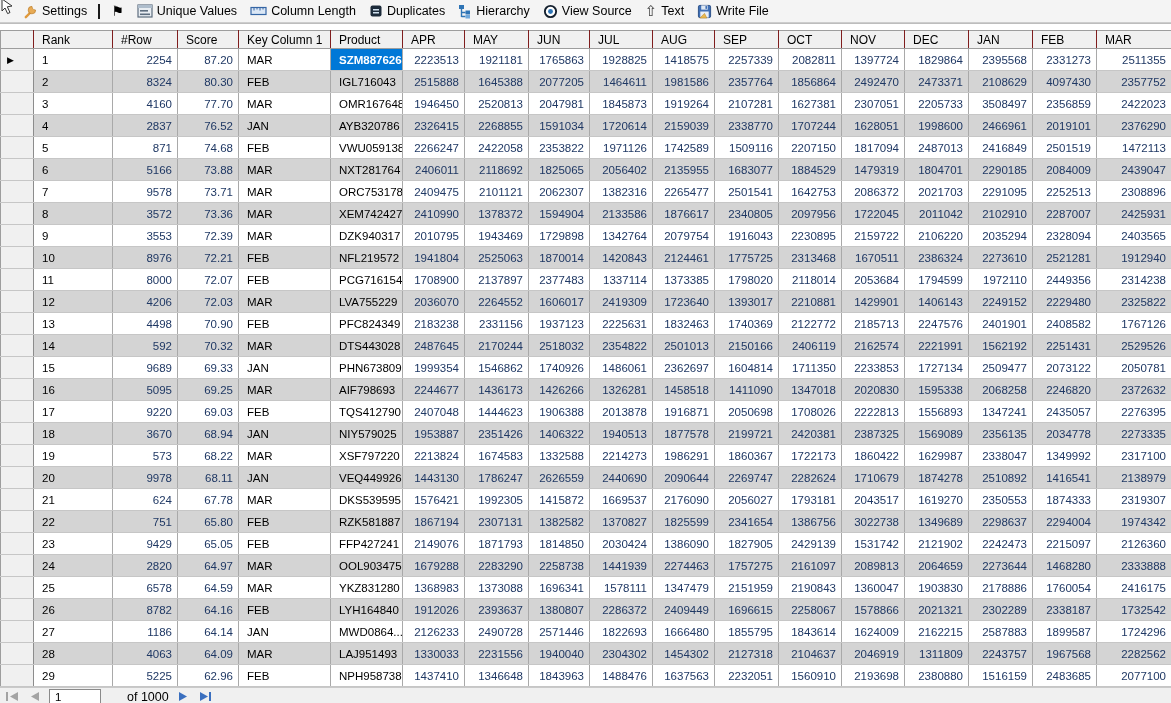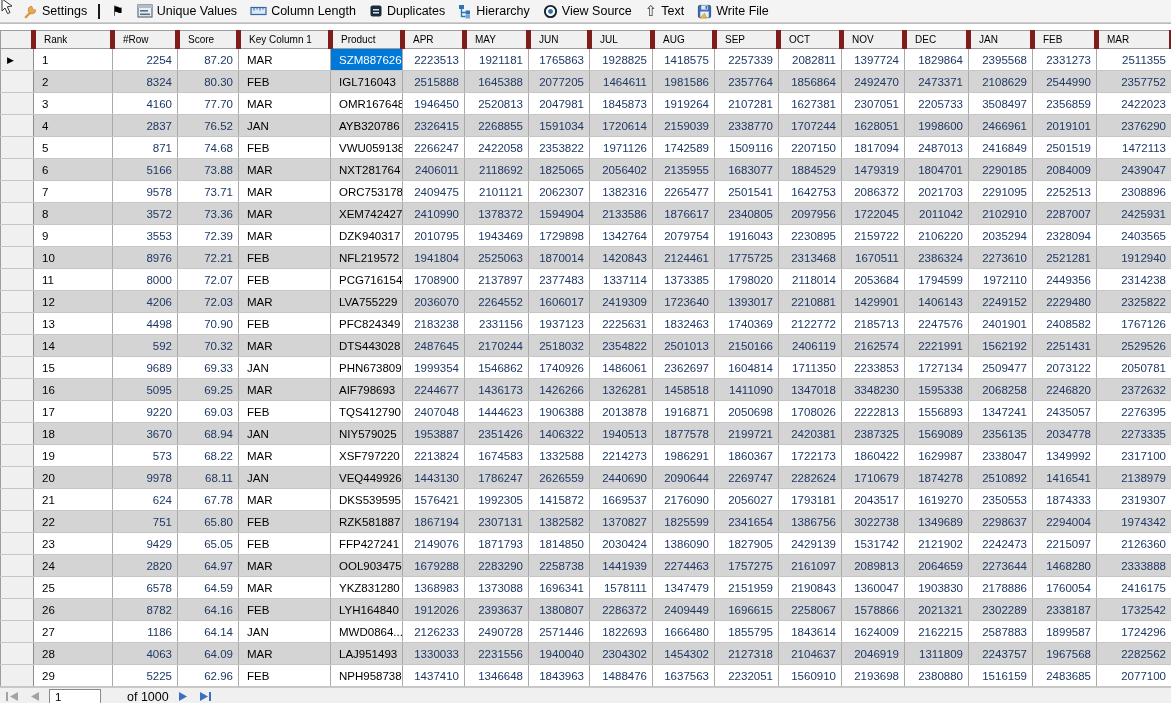--- a/index.html
+++ b/index.html
@@ -12,32 +12,32 @@
     display:flex; align-items:center; gap:7px; padding:0 0 0 20px; flex:0 0 auto; }
   .tb-item { display:flex; align-items:center; gap:4px; font-size:12.5px; padding:1px 3px; cursor:default; }
   .tb-item svg { display:block; }
   .tb-sep { width:2px; height:15px; background:#1a1a1a; margin:0 1px; }
   .glyph-icon { font-family:"DejaVu Sans",sans-serif; font-size:14px; line-height:14px; }
   .mouse-cursor { position:absolute; left:0; top:-2px; z-index:10; pointer-events:none; }
 
   
   .grid-wrap { flex:1 1 auto; background:#fff; border-top:1px solid #bdbdbd; padding-top:6px; }
   table.grid { border-collapse:collapse; table-layout:fixed; width:1171px; }
-  table.grid th { height:18px; background:#f0f0f0; font-weight:normal; font-size:10px;
-    text-align:left; padding:0 0 0 8px; border-right:5px solid #7f1d1d; border-top:1px solid #9d9d9d;
+  table.grid th { height:18px; background:#f0f0f0; font-weight:normal; font-size:12px;
+    text-align:left; padding:0 0 0 8px; border-right:1px solid #7f1d1d; border-top:1px solid #9d9d9d;
     border-bottom:1px solid #9d9d9d; white-space:nowrap; overflow:hidden; }
   table.grid th.rowsel-h { border-left:1px solid #9d9d9d; }
   table.grid td { height:22px; border-right:1px solid #a9a9a9; border-bottom:1px solid #c6c6c6;
     white-space:nowrap; overflow:hidden; font-size:11.5px; }
   table.grid tbody tr:nth-child(even) td { background:#d4d4d4; }
   table.grid td.rowsel { background:#f0f0f0 !important; border-left:1px solid #9d9d9d;
     border-right:1px solid #8c8c8c; text-align:left; padding-left:6px; color:#000; font-size:9px; }
   td.txt { text-align:left; padding-left:8px; color:#000; }
   td.num { text-align:right; padding-right:5px; color:#1f3864; }
-  td.selected { background:#0078d7 !important; color:#fff !important; }
+  td.selected { background:#0078d7 !important; color:#fff !important;font-weight:bold; }
 
   
   .pager { height:18px; background:#f0f0f0; border-top:1px solid #c9c9c9;
     display:flex; align-items:center; gap:8px; padding-left:5px; flex:0 0 auto; font-size:12.5px; }
   .pager .btn { display:flex; align-items:center; cursor:default; }
   .page-input { width:52px; height:15px; background:#fff; border:1px solid #8a8a8a;
     font-size:11.5px; padding:0 0 0 5px; font-family:inherit; }
   .of-label { color:#000;text-align:right; }
 </style>
 </head>
@@ -202,21 +202,21 @@
             <td class="num">2515888</td>
             <td class="num">1645388</td>
             <td class="num">2077205</td>
             <td class="num">1464611</td>
             <td class="num">1981586</td>
             <td class="num">2357764</td>
             <td class="num">1856864</td>
             <td class="num">2492470</td>
             <td class="num">2473371</td>
             <td class="num">2108629</td>
-            <td class="num">2544990</td>
+            <td class="num">4097430</td>
             <td class="num">2357752</td>
           </tr>
           <tr>
             <td class="rowsel"></td>
             <td class="txt">3</td>
             <td class="num">4160</td>
             <td class="num">77.70</td>
             <td class="txt">MAR</td>
             <td class="txt">OMR167648</td>
             <td class="num">1946450</td>
@@ -479,21 +479,21 @@
             <td class="num">69.25</td>
             <td class="txt">MAR</td>
             <td class="txt">AIF798693</td>
             <td class="num">2244677</td>
             <td class="num">1436173</td>
             <td class="num">1426266</td>
             <td class="num">1326281</td>
             <td class="num">1458518</td>
             <td class="num">1411090</td>
             <td class="num">1347018</td>
-            <td class="num">3348230</td>
+            <td class="num">2020830</td>
             <td class="num">1595338</td>
             <td class="num">2068258</td>
             <td class="num">2246820</td>
             <td class="num">2372632</td>
           </tr>
           <tr>
             <td class="rowsel"></td>
             <td class="txt">17</td>
             <td class="num">9220</td>
             <td class="num">69.03</td>

